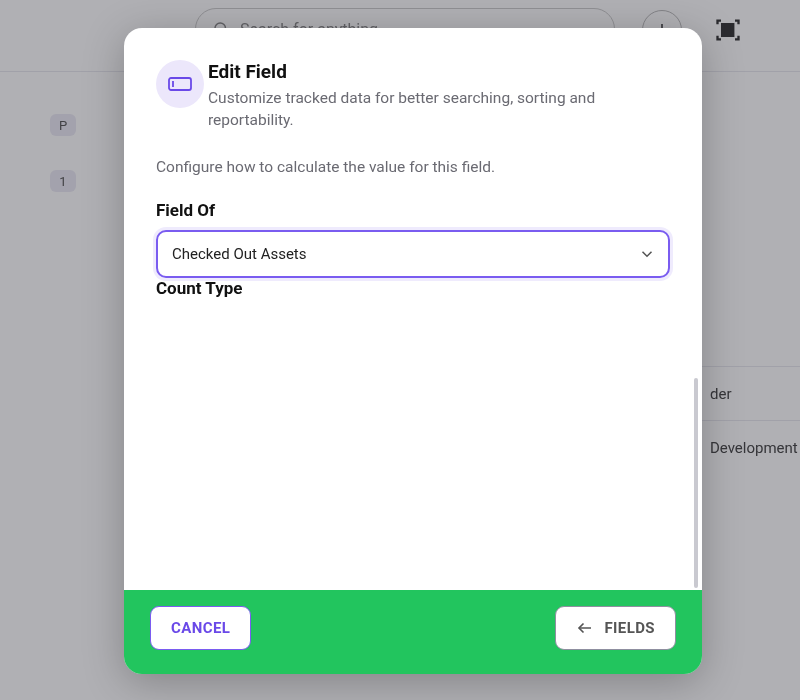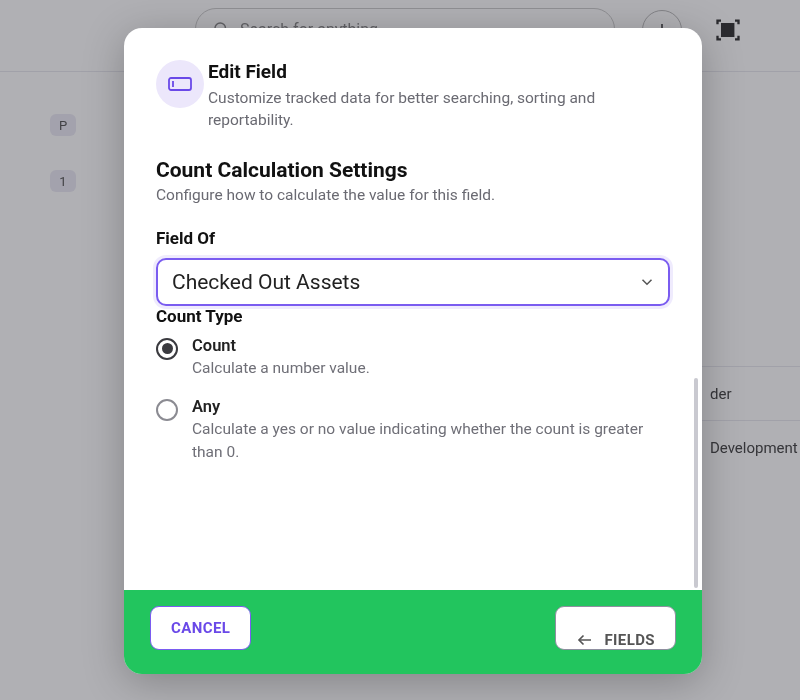--- a/index.html
+++ b/index.html
@@ -96,21 +96,21 @@
   }
   .select-wrap {
     position: relative;
   }
   .select {
     width: 100%; height: 48px;
     border: 2px solid #7a5cf0;
     border-radius: 10px;
     background: #fff;
     padding: 0 44px 0 14px;
-    font-size: 21px; color: #222;
+    font-size: 15px; color: #222;
     display: flex; align-items: center;
     box-shadow: 0 0 0 3px rgba(122,92,240,0.12);
   }
   .select-caret {
     position: absolute; right: 14px; top: 50%; transform: translateY(-50%);
     pointer-events: none;
   }
   .field-help {
     font-size: 15px; color: #7a7a82; margin-top: 10px; margin-bottom: 26px;
   }
@@ -151,21 +151,20 @@
     padding: 0 20px;
     cursor: pointer;
     user-select: none;
   }
   .btn-cancel {
     border: 1.6px solid #7a5cf0; color: #6a49e8; background: #fff;
   }
   .btn-fields {
     border: 1.6px solid #8f8fa0; color: #555; background: #fff;
     gap: 10px;
-    align-items: flex-end;
   }
   .btn-save {
     background: #8e6ff2; color: #fff;
   }
   .spacer { flex: 1; }
 </style>
 </head>
 <body>
 
 <div class="bg-top">
@@ -216,52 +215,33 @@
           <rect x="2" y="4" width="22" height="12" rx="2"></rect>
           <line x1="6" y1="7" x2="6" y2="13"></line>
         </svg>
       </div>
       <div class="header-text">
         <h2>Edit Field</h2>
         <p>Customize tracked data for better searching, sorting and reportability.</p>
       </div>
     </div>
 
-    <div class="section-title">Count Calculation Settings</div>
     <div class="section-sub">Configure how to calculate the value for this field.</div>
 
     <div class="field-label">Field Of</div>
     <div class="select-wrap">
       <div class="select">
         <span>Checked Out Assets</span>
       </div>
       <svg class="select-caret" width="18" height="18" viewBox="0 0 24 24" fill="none" stroke="#555" stroke-width="2">
           <polyline points="6 9 12 15 18 9"></polyline>
         </svg>
     </div>
 
     <div class="field-label">Count Type</div>
-    <div class="radio-group">
-      <div class="radio-item">
-        <div class="radio-outer">
-          <div class="radio-inner"></div>
-        </div>
-        <div class="radio-text">
-          <div class="r-label">Count</div>
-          <div class="r-desc">Calculate a number value.</div>
-        </div>
-      </div>
-      <div class="radio-item">
-        <div class="radio-outer unselected"></div>
-        <div class="radio-text">
-          <div class="r-label">Any</div>
-          <div class="r-desc">Calculate a yes or no value indicating whether the count is greater than 0.</div>
-        </div>
-      </div>
-    </div>
   </div>
 
   <div class="modal-footer">
     <div class="btn btn-cancel">
       <span>CANCEL</span>
     </div>
     <div class="spacer"></div>
     <div class="btn btn-fields">
       <svg width="18" height="18" viewBox="0 0 24 24" fill="none" stroke="#555" stroke-width="2.2">
           <line x1="20" y1="12" x2="4" y2="12"></line>

